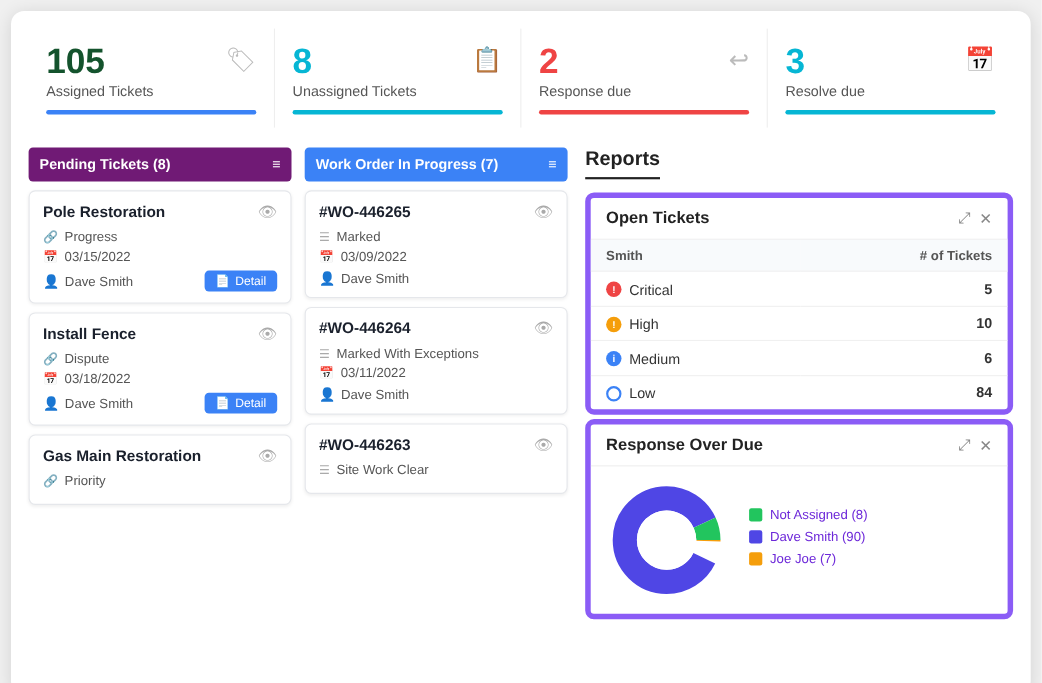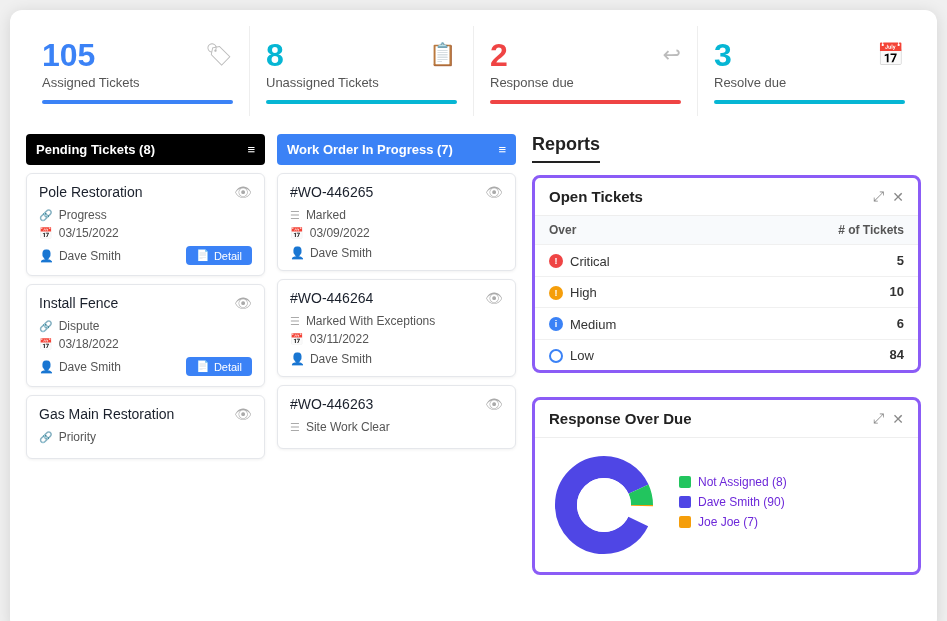--- a/index.html
+++ b/index.html
@@ -50,21 +50,21 @@
       right: 16px;
       top: 16px;
       font-size: 22px;
       color: #bbb;
     }
     .stat-bar {
       height: 4px;
       border-radius: 2px;
       margin-top: 10px;
     }
-    .stat-card:nth-child(1) .stat-number { color: #3b82f6; }
+    .stat-card:nth-child(1) .stat-number { color: #14532d; }
     .stat-card:nth-child(1) .stat-bar { background: #3b82f6; }
     .stat-card:nth-child(2) .stat-number { color: #06b6d4; }
     .stat-card:nth-child(2) .stat-bar { background: #06b6d4; }
     .stat-card:nth-child(3) .stat-number { color: #ef4444; }
     .stat-card:nth-child(3) .stat-bar { background: #ef4444; }
     .stat-card:nth-child(4) .stat-number { color: #06b6d4; }
     .stat-card:nth-child(4) .stat-bar { background: #06b6d4; }
 
     
     .content-row {
@@ -101,41 +101,41 @@
       border-radius: 4px;
       padding: 8px 10px;
       font-size: 13px;
       font-weight: 600;
       color: #fff;
       display: flex;
       justify-content: space-between;
       align-items: center;
       margin-bottom: 8px;
     }
-    .col-pending { background: #000000; }
+    .col-pending { background: #701a75; }
     .col-inprogress { background: #3b82f6; }
 
     
     .ticket-card {
       background: #fff;
       border: 1px solid #e5e7eb;
       border-radius: 6px;
       padding: 10px 12px;
       margin-bottom: 8px;
       box-shadow: 0 1px 3px rgba(0,0,0,0.06);
     }
     .ticket-card-header {
       display: flex;
       justify-content: space-between;
       align-items: center;
       margin-bottom: 8px;
     }
     .ticket-title {
       font-size: 14px;
-      font-weight: 400;
+      font-weight: 700;
       color: #1a202c;
     }
     .eye-icon { color: #aaa; font-size: 14px; cursor: pointer; }
     .ticket-meta {
       font-size: 12px;
       color: #555;
       margin-bottom: 4px;
       display: flex;
       align-items: center;
       gap: 6px;
@@ -157,23 +157,23 @@
       border: none;
       cursor: pointer;
       display: flex;
       align-items: center;
       gap: 4px;
     }
 
     
     .report-card {
       background: #fff;
-      border: 3px solid #8b5cf6;
+      border: 5px solid #8b5cf6;
       border-radius: 8px;
-      margin-bottom: 24px;
+      margin-bottom: 4px;
       overflow: hidden;
     }
     .report-card-header {
       display: flex;
       justify-content: space-between;
       align-items: center;
       padding: 10px 14px;
       border-bottom: 1px solid #eee;
     }
     .report-card-title {
@@ -428,21 +428,21 @@
         <div class="report-card-header">
           <span class="report-card-title">Open Tickets</span>
           <div class="report-card-actions">
             <button class="report-action-btn">⤢</button>
             <button class="report-action-btn">✕</button>
           </div>
         </div>
         <table class="tickets-table">
           <thead>
             <tr>
-              <th>Over</th>
+              <th>Smith</th>
               <th># of Tickets</th>
             </tr>
           </thead>
           <tbody id="open-tickets-body">
           <tr>
       <td>
         <span class="type-indicator">
           <span class="type-dot dot-critical">!</span>
           <span>Critical</span>
         </span>

